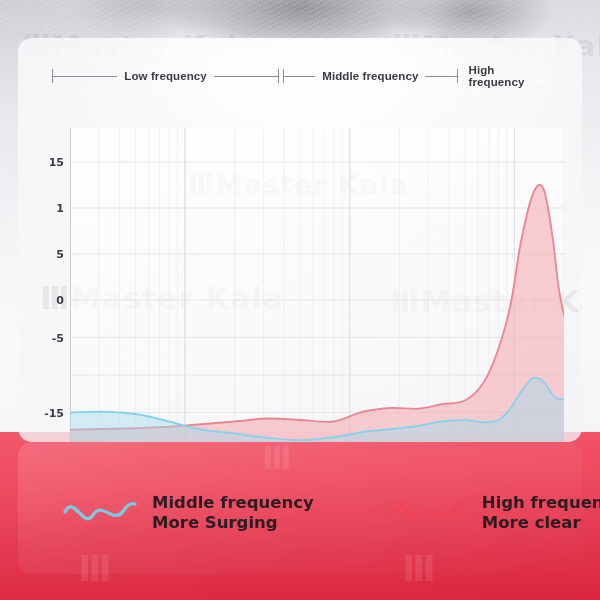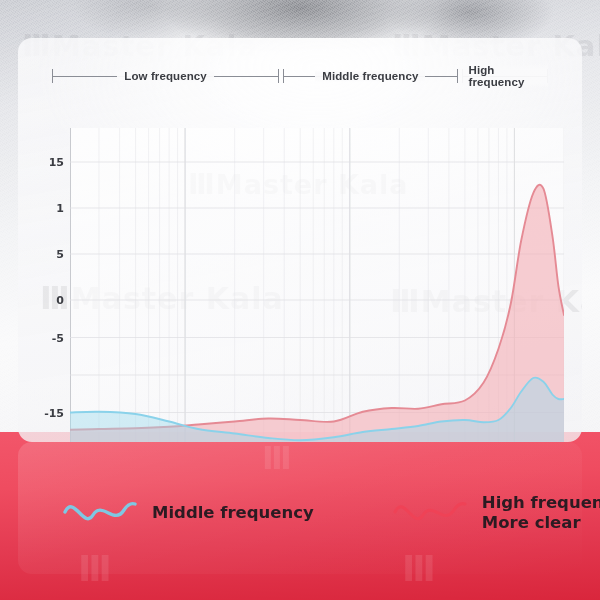--- a/index.html
+++ b/index.html
@@ -289,20 +289,21 @@
   </div>
 
   <div id="legend">
 
     <div class="legend-item mid">
       <svg width="76" height="34" viewBox="0 0 76 34">
         <path d="M3 16 C 12 -2, 22 34, 31 19 C 40 4, 52 30, 62 14 C 66 8, 70 7, 73 8" fill="none" stroke="#7ec8e3" stroke-width="3.4" stroke-linecap="round"></path>
       </svg>
       <div class="legend-text">
         <div>Middle frequency</div>
+        <div>More Surging</div>
       </div>
     </div>
 
     <div class="legend-item high">
       <svg width="76" height="34" viewBox="0 0 76 34">
         <path d="M3 16 C 12 -2, 22 34, 31 19 C 40 4, 52 30, 62 14 C 66 8, 70 7, 73 8" fill="none" stroke="#ef4256" stroke-width="3.0" stroke-linecap="round"></path>
       </svg>
       <div class="legend-text">
         <div>High frequency</div>
         <div>More clear</div>

